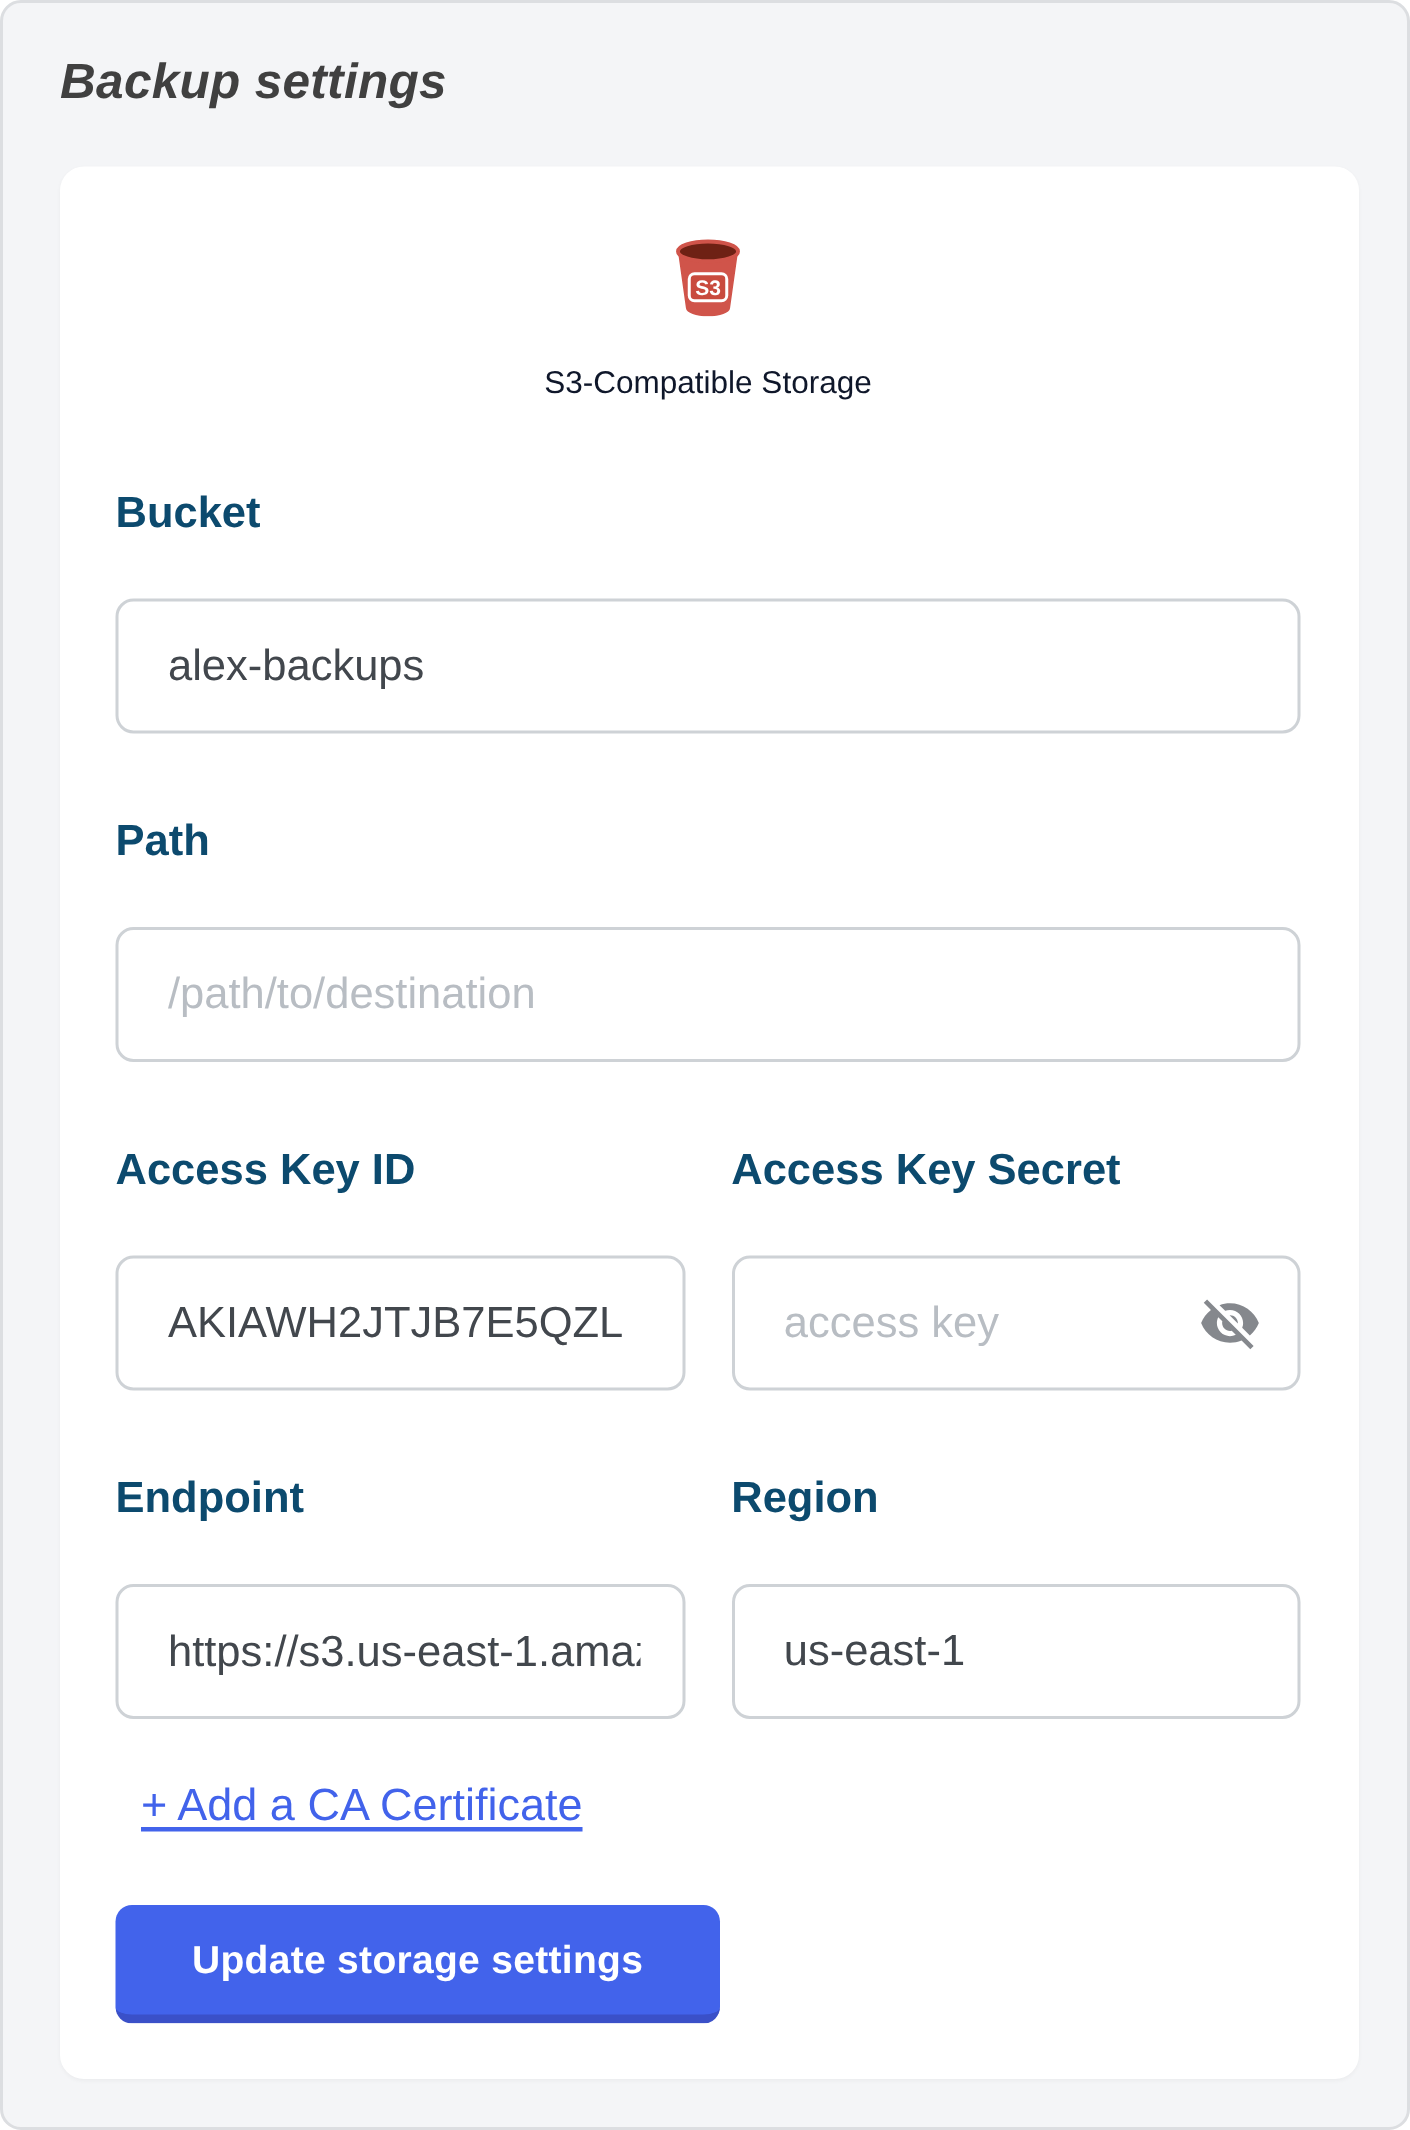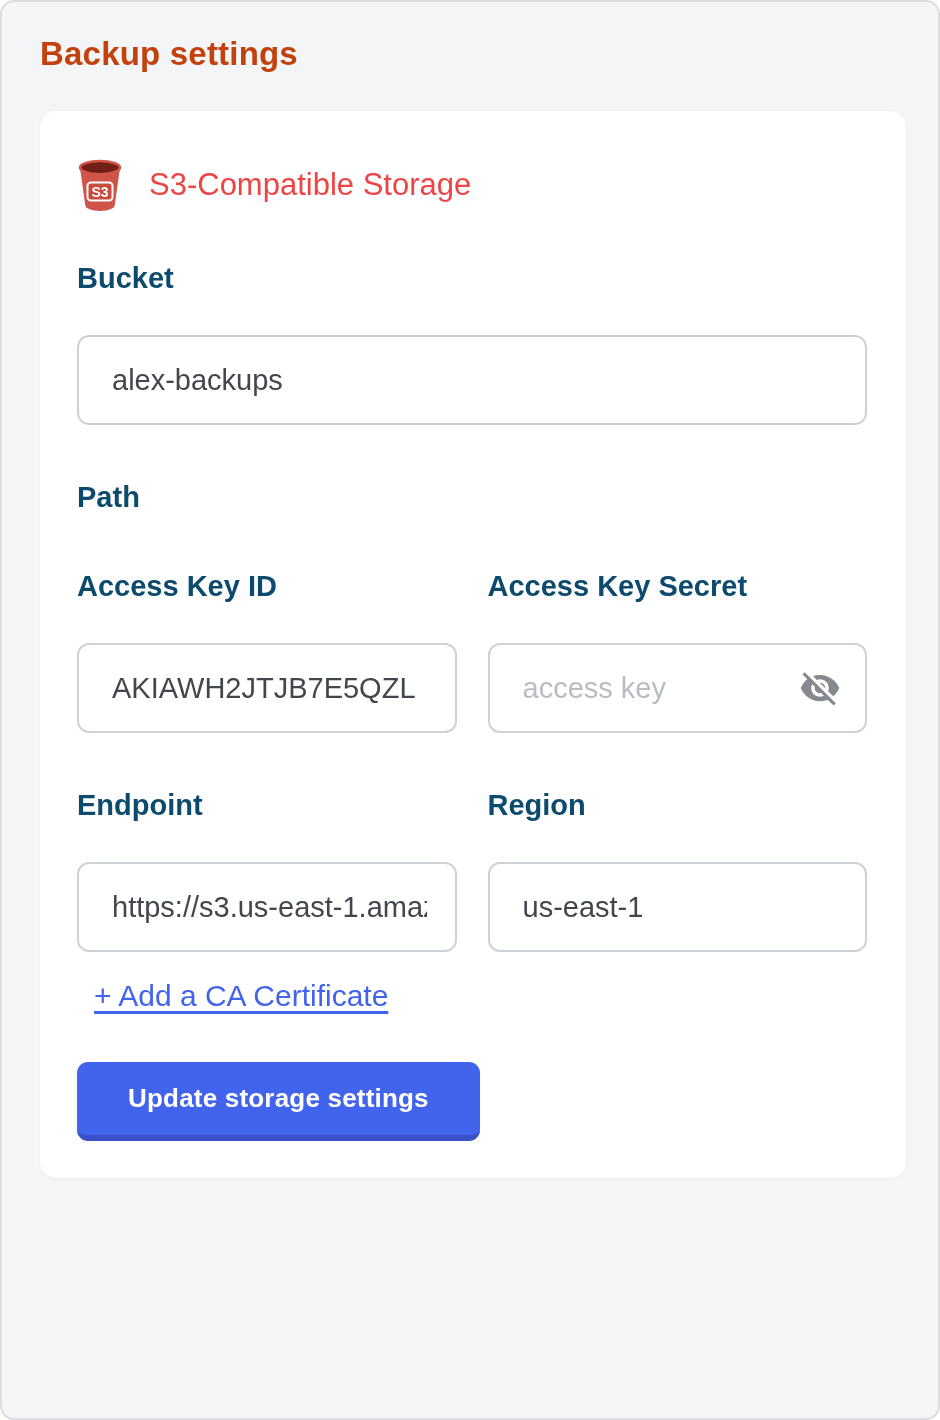--- a/index.html
+++ b/index.html
@@ -16,22 +16,23 @@
     background: #f4f5f7;
     border: 2px solid #dcdee1;
     border-radius: 14px;
     overflow: hidden;
   }
   .page-title {
     margin: 32px 0 0 38px;
     font-size: 33px;
     line-height: 40px;
     font-weight: 700;
-    color: #c2410c;
+    color: #404040;
     letter-spacing: 0.2px;
+    font-style: italic;
   }
   .card {
     box-sizing: border-box;
     margin: 37px 36px 0 38px;
     width: 866px;
     background: #ffffff;
     border-radius: 16px;
     box-shadow: 0 1px 3px rgba(0,0,0,0.04);
     padding: 48px 39px 37px 37px;
   }
@@ -40,24 +41,25 @@
     line-height: 34px;
     font-weight: 700;
     color: #33373c;
     margin: 0 0 36px 0;
   }
   .dest-row {
     display: flex;
     align-items: center;
     gap: 26px;
     margin-bottom: 50px;
+    flex-direction: column;
   }
   .dest-text {
-    font-size: 31px;
-    color: #ef4444;
+    font-size: 21px;
+    color: #0f172a;
     line-height: 38px;
   }
   .field-group { margin-bottom: 55px; }
   .field-label {
     display: block;
     font-size: 29px;
     line-height: 34px;
     font-weight: 700;
     color: #0c4a6e;
     margin: 0 0 40px 0;
@@ -151,20 +153,21 @@
       <span class="dest-text">S3-Compatible Storage</span>
     </div>
 
     <div class="field-group">
       <label class="field-label">Bucket</label>
       <input class="text-input" type="text" value="alex-backups" style="">
     </div>
 
     <div class="field-group">
       <label class="field-label">Path</label>
+      <input class="text-input" type="text" placeholder="/path/to/destination" style="">
     </div>
 
     <div class="field-group two-col">
       <div class="col">
         <label class="field-label">Access Key ID</label>
         <input class="text-input" type="text" value="AKIAWH2JTJB7E5QZL" style="">
       </div>
       <div class="col">
         <label class="field-label">Access Key Secret</label>
         <div class="input-wrap">
@@ -173,21 +176,21 @@
             <span style="display:inline-flex;">
               <svg width="42" height="42" viewBox="0 0 24 24" fill="#85888d" aria-hidden="true">
                 <path d="M12 7c2.76 0 5 2.24 5 5 0 .65-.13 1.26-.36 1.83l2.92 2.92c1.51-1.26 2.7-2.89 3.43-4.75-1.73-4.39-6-7.5-11-7.5-1.4 0-2.74.25-3.98.7l2.16 2.16C10.74 7.13 11.35 7 12 7zM2 4.27l2.28 2.28.46.46C3.08 8.3 1.78 10.02 1 12c1.73 4.39 6 7.5 11 7.5 1.55 0 3.03-.3 4.38-.84l.42.42L19.73 22 21 20.73 3.27 3 2 4.27zM7.53 9.8l1.55 1.55c-.05.21-.08.43-.08.65 0 1.66 1.34 3 3 3 .22 0 .44-.03.65-.08l1.55 1.55c-.67.33-1.41.53-2.2.53-2.76 0-5-2.24-5-5 0-.79.2-1.53.53-2.2zm4.31-.78l3.15 3.15.02-.16c0-1.66-1.34-3-3-3l-.17.01z"></path>
               </svg>
             </span>
           </button>
         </div>
       </div>
     </div>
 
-    <div class="two-col" style="margin-bottom:2px;">
+    <div class="two-col" style="margin-bottom:16px;">
       <div class="col">
         <label class="field-label">Endpoint</label>
         <input class="text-input" type="text" value="https://s3.us-east-1.amazonaws.com" style="">
       </div>
       <div class="col">
         <label class="field-label">Region</label>
         <input class="text-input" type="text" value="us-east-1" style="">
       </div>
     </div>
 

